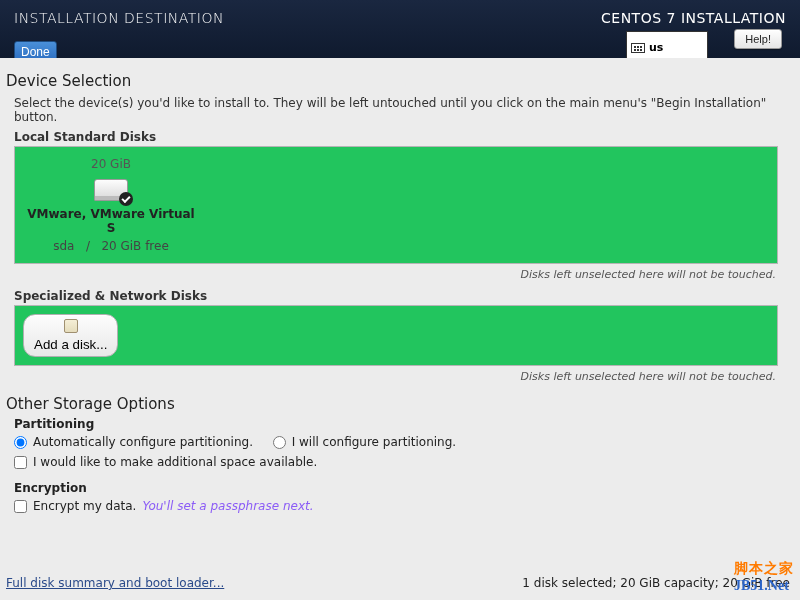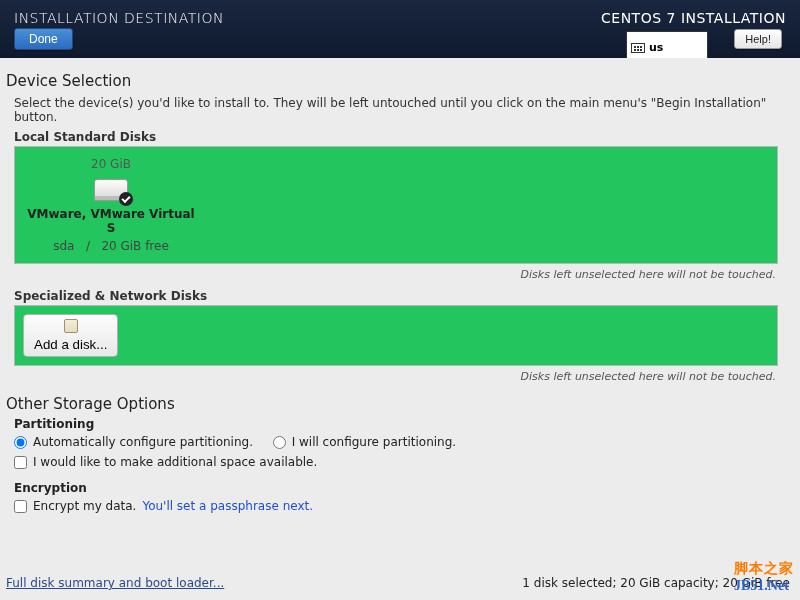--- a/index.html
+++ b/index.html
@@ -1,47 +1,47 @@
 <!DOCTYPE html>
 <html><head>
 <meta charset="utf-8">
 <style>
   * { box-sizing: border-box; margin: 0; padding: 0; }
   html, body { width: 800px; height: 600px; font-family: "DejaVu Sans", "Liberation Sans", sans-serif; font-size: 12px; color: #222; background: #ececec; overflow: hidden; }
   .topbar { height: 58px; background: linear-gradient(#1a2740, #0f1a2e); color: #fff; position: relative; }
   .topbar-title { position: absolute; left: 14px; top: 10px; font-size: 14px; letter-spacing: 0.5px; font-weight: 300; }
-  .btn-done { position: absolute; left: 14px; top: 28px; background: linear-gradient(#4a90d9,#2a6bbf); color: #fff; border: 1px solid #1e4c80; border-radius: 3px; padding: 3px 14px; font-size: 12px; cursor: pointer; box-shadow: 0 1px 1px rgba(0,0,0,0.4); }
+  .btn-done { position: absolute; left: 14px; top: 41px; background: linear-gradient(#4a90d9,#2a6bbf); color: #fff; border: 1px solid #1e4c80; border-radius: 3px; padding: 3px 6px; font-size: 12px; cursor: pointer; box-shadow: 0 1px 1px rgba(0,0,0,0.4); }
   .brand { position: absolute; right: 14px; top: 10px; font-size: 14px; letter-spacing: 0.5px; font-weight: 400; }
   .kbd-layout { position: absolute; right: 92px; top: 31px; width: 82px; height: 33px; background: #fff; border: 1px solid #333; display: flex; align-items: center; padding: 0 4px; gap: 4px; cursor: pointer; }
   .kbd-icon { width: 14px; height: 10px; border: 1px solid #333; position: relative; }
   .kbd-icon::before { content:""; position:absolute; left:2px; top:2px; width:2px; height:2px; background:#333; box-shadow: 3px 0 #333, 6px 0 #333, 0 3px #333, 3px 3px #333, 6px 3px #333; }
   .kbd-text { color:#000; font-weight:bold; font-size:11px; }
   .btn-help { position: absolute; right: 18px; top: 29px; background: linear-gradient(#fefefe,#e6e6e6); color:#222; border:1px solid #999; border-radius:3px; padding:3px 10px; font-size:11px; cursor:pointer; box-shadow: inset 0 1px #fff, 0 1px 1px rgba(0,0,0,0.3); }
   .body { position:absolute; top:58px; left:0; right:0; bottom:0; padding: 10px 14px 0 6px; background:#ececec; }
   .h2 { font-size: 15px; color:#222; margin: 4px 0 6px 0; font-weight:400; }
   .desc { font-size: 12px; color:#333; margin: 0 0 6px 8px; }
   .section-label { font-size: 12px; font-weight:bold; color:#333; margin: 4px 0 2px 8px; }
   .panel { margin: 2px 8px 2px 8px; border: 1px solid #b5b5b5; background:#22c55e; padding: 8px; min-height: 54px; }
   .disk-panel { height: 118px; display:flex; }
   .disk { width: 176px; text-align:center; cursor:pointer; }
   .disk-size { color:#555; font-size:12px; margin-top:2px; }
   .disk-icon { width:34px; height:22px; margin: 8px auto 4px auto; position:relative; border:1px solid #999; border-radius:3px 3px 1px 1px; background:linear-gradient(#fdfdfd,#d8d8d8); box-shadow: inset 0 -4px 0 #bcbcbc; }
   .disk-check { position:absolute; right:-6px; bottom:-6px; width:14px; height:14px; border-radius:50%; background:#222; display:flex; align-items:center; justify-content:center; }
   .disk-check::after { content:""; width:6px; height:3px; border-left:2px solid #fff; border-bottom:2px solid #fff; transform: rotate(-45deg); margin-top:-2px; }
   .disk-name { font-weight:bold; font-size:12px; margin-top:6px; }
   .disk-sub { color:#444; font-size:12px; margin-top:4px; }
   .hint { text-align:right; font-style:italic; color:#555; font-size:11px; margin: 4px 10px 8px 0; }
-  .add-disk-btn { display:inline-flex; flex-direction:column; align-items:center; justify-content:center; gap:4px; background:linear-gradient(#fdfdfd,#e8e8e8); border:1px solid #b0b0b0; border-radius:4px; padding:4px 10px; cursor:pointer; box-shadow: inset 0 1px #fff; }
+  .add-disk-btn { display:inline-flex; flex-direction:column; align-items:center; justify-content:center; gap:4px; background:linear-gradient(#fdfdfd,#e8e8e8); border:1px solid #b0b0b0; border-radius:12px; padding:4px 10px; cursor:pointer; box-shadow: inset 0 1px #fff; }
   .add-disk-icon { width:14px; height:14px; border:1px solid #9f8f70; border-radius:2px; background:linear-gradient(#f5eed6,#e5dcbc); position:relative; }
   .opts-h { font-size:15px; margin:12px 0 4px 0; font-weight:400; }
   .sub-h { font-size:12px; font-weight:bold; margin:4px 0 4px 8px; }
   .row { display:flex; align-items:center; gap:6px; margin: 2px 0 2px 8px; }
   input[type=radio], input[type=checkbox] { width:13px; height:13px; cursor:pointer; }
   label { cursor:pointer; font-size:12px; }
-  .muted { color:#1d4ed8; }
+  .muted { color:#8b5cf6; font-style:italic; }
   .footer { position:absolute; bottom:10px; left:6px; right:10px; display:flex; justify-content:space-between; font-size:12px; }
   .link { color:#2a4a8a; text-decoration:underline; cursor:pointer; }
   .watermark { position:absolute; right:6px; bottom:6px; font-family: "Times New Roman", serif; font-size: 14px; pointer-events:none; }
   .watermark .cn { color:#ff7b00; letter-spacing:1px; font-weight:600; }
   .watermark .en { color:#2a64c8; font-weight:600; }
 </style>
 </head>
 <body>
 
 <div class="topbar">

